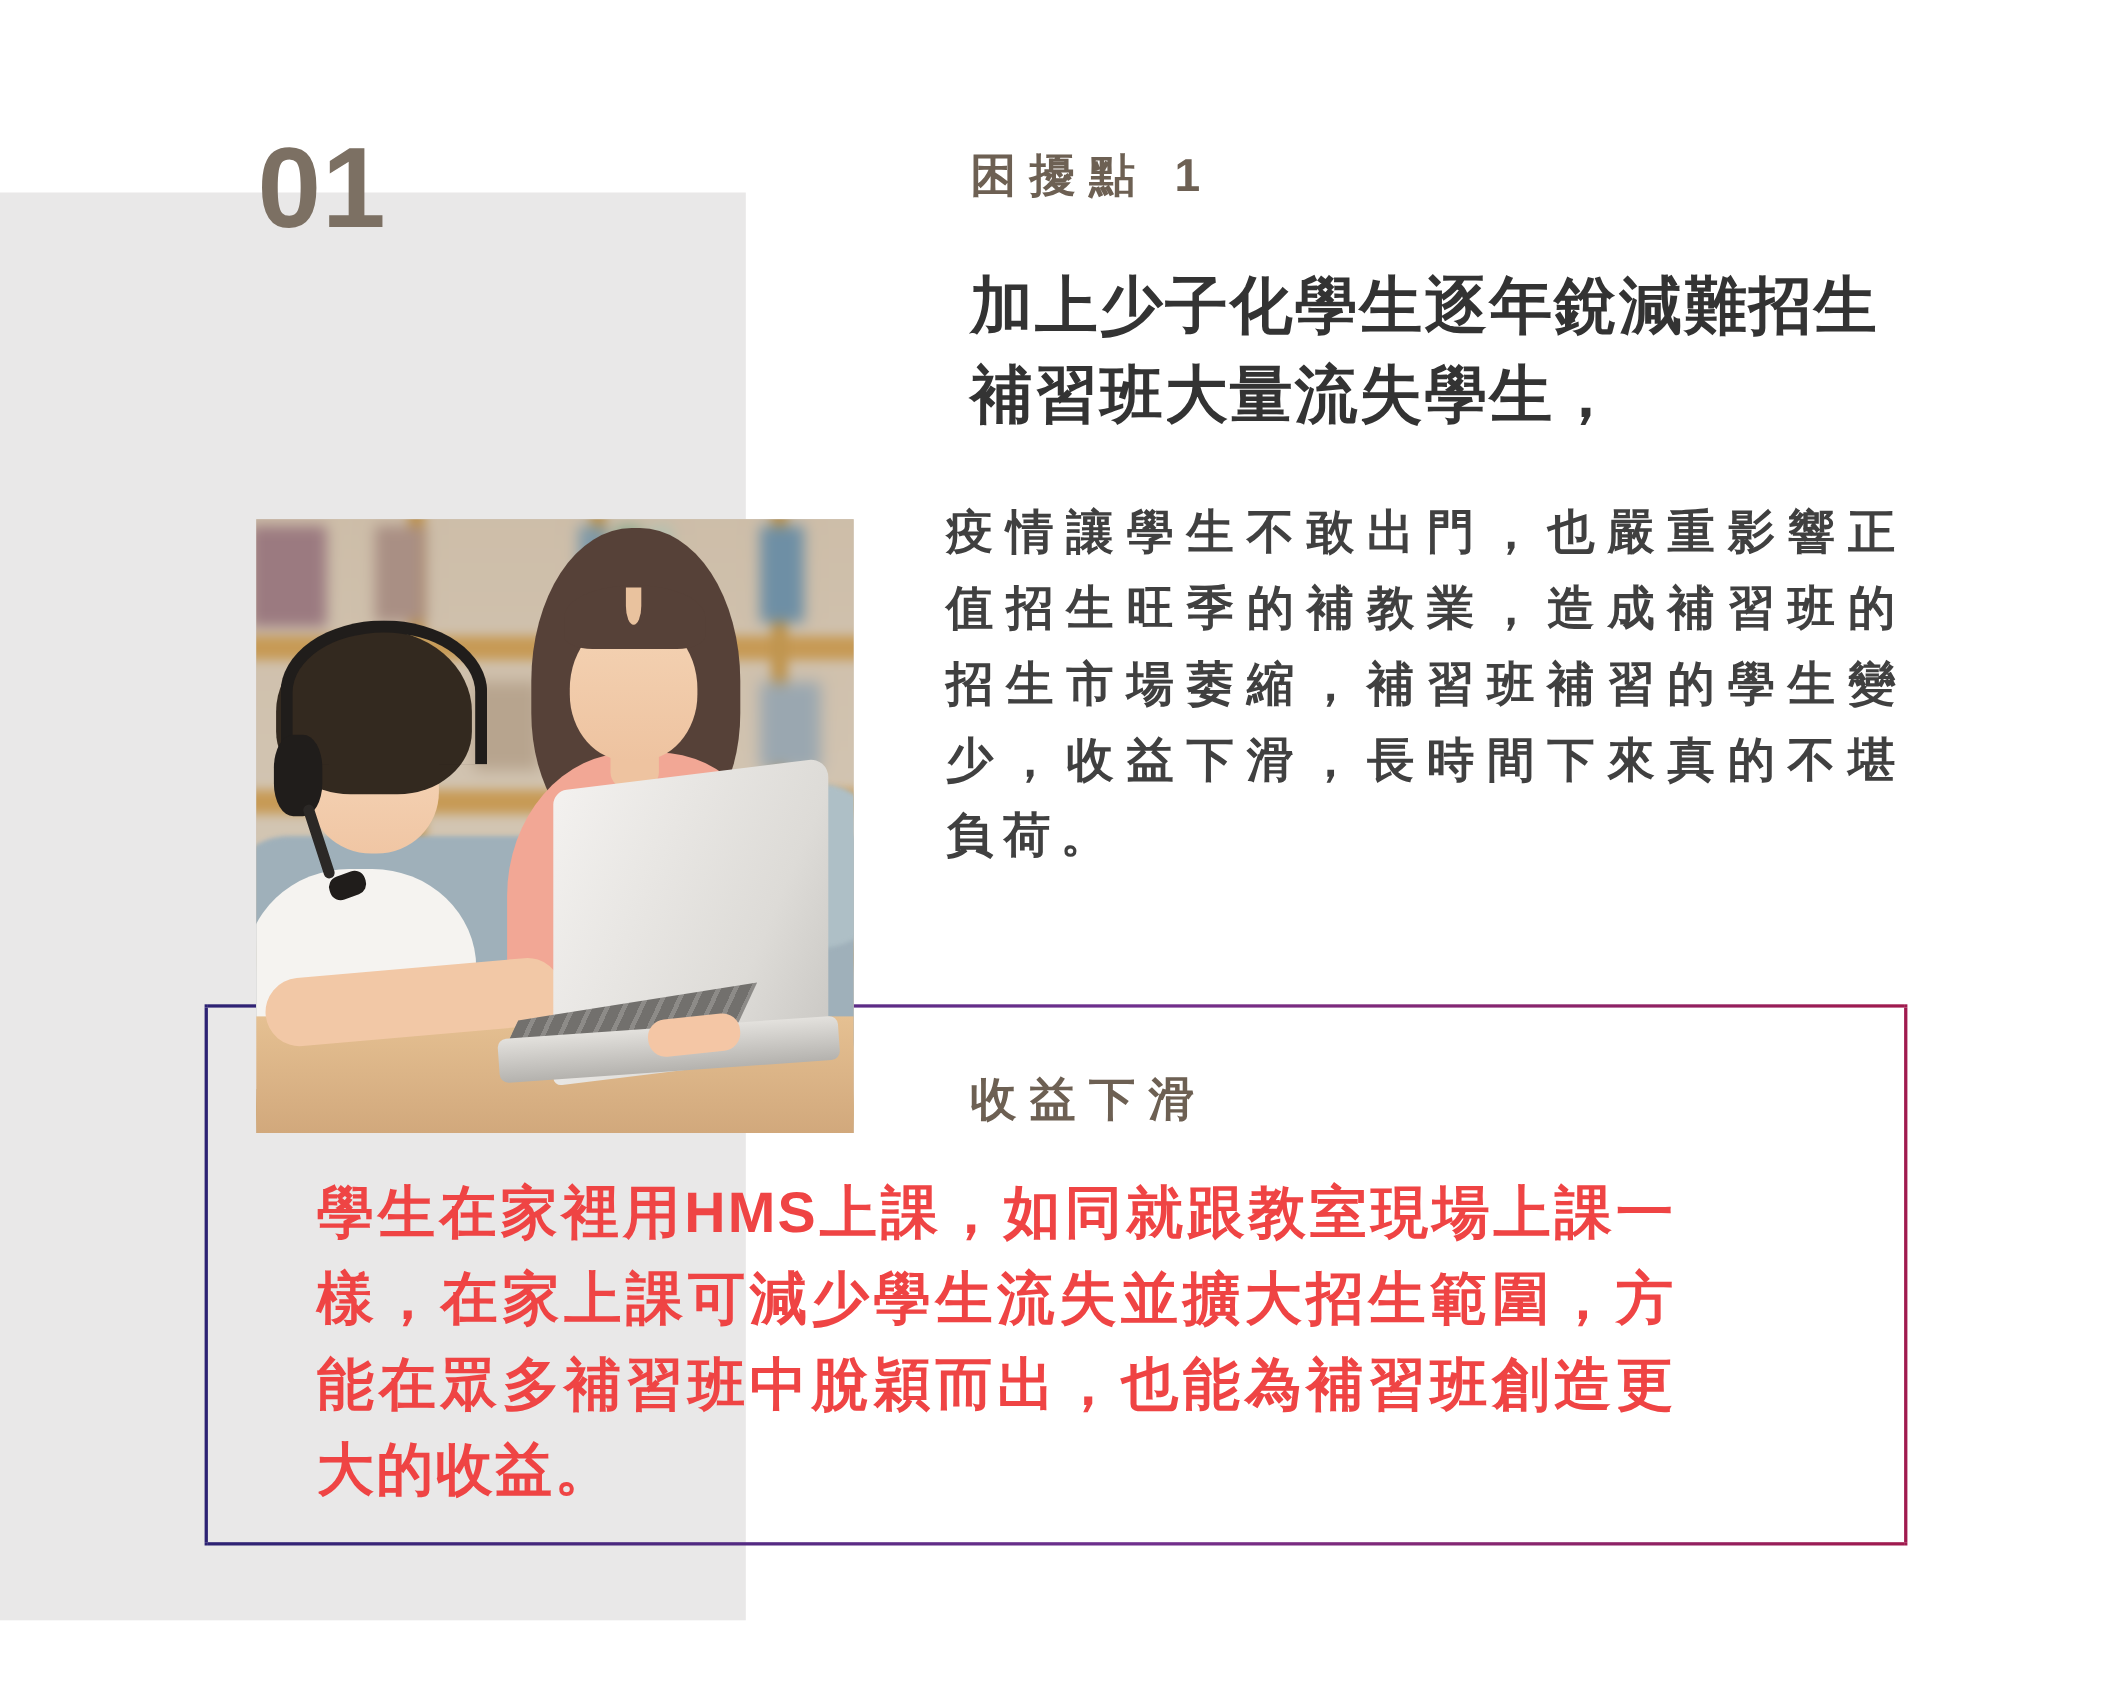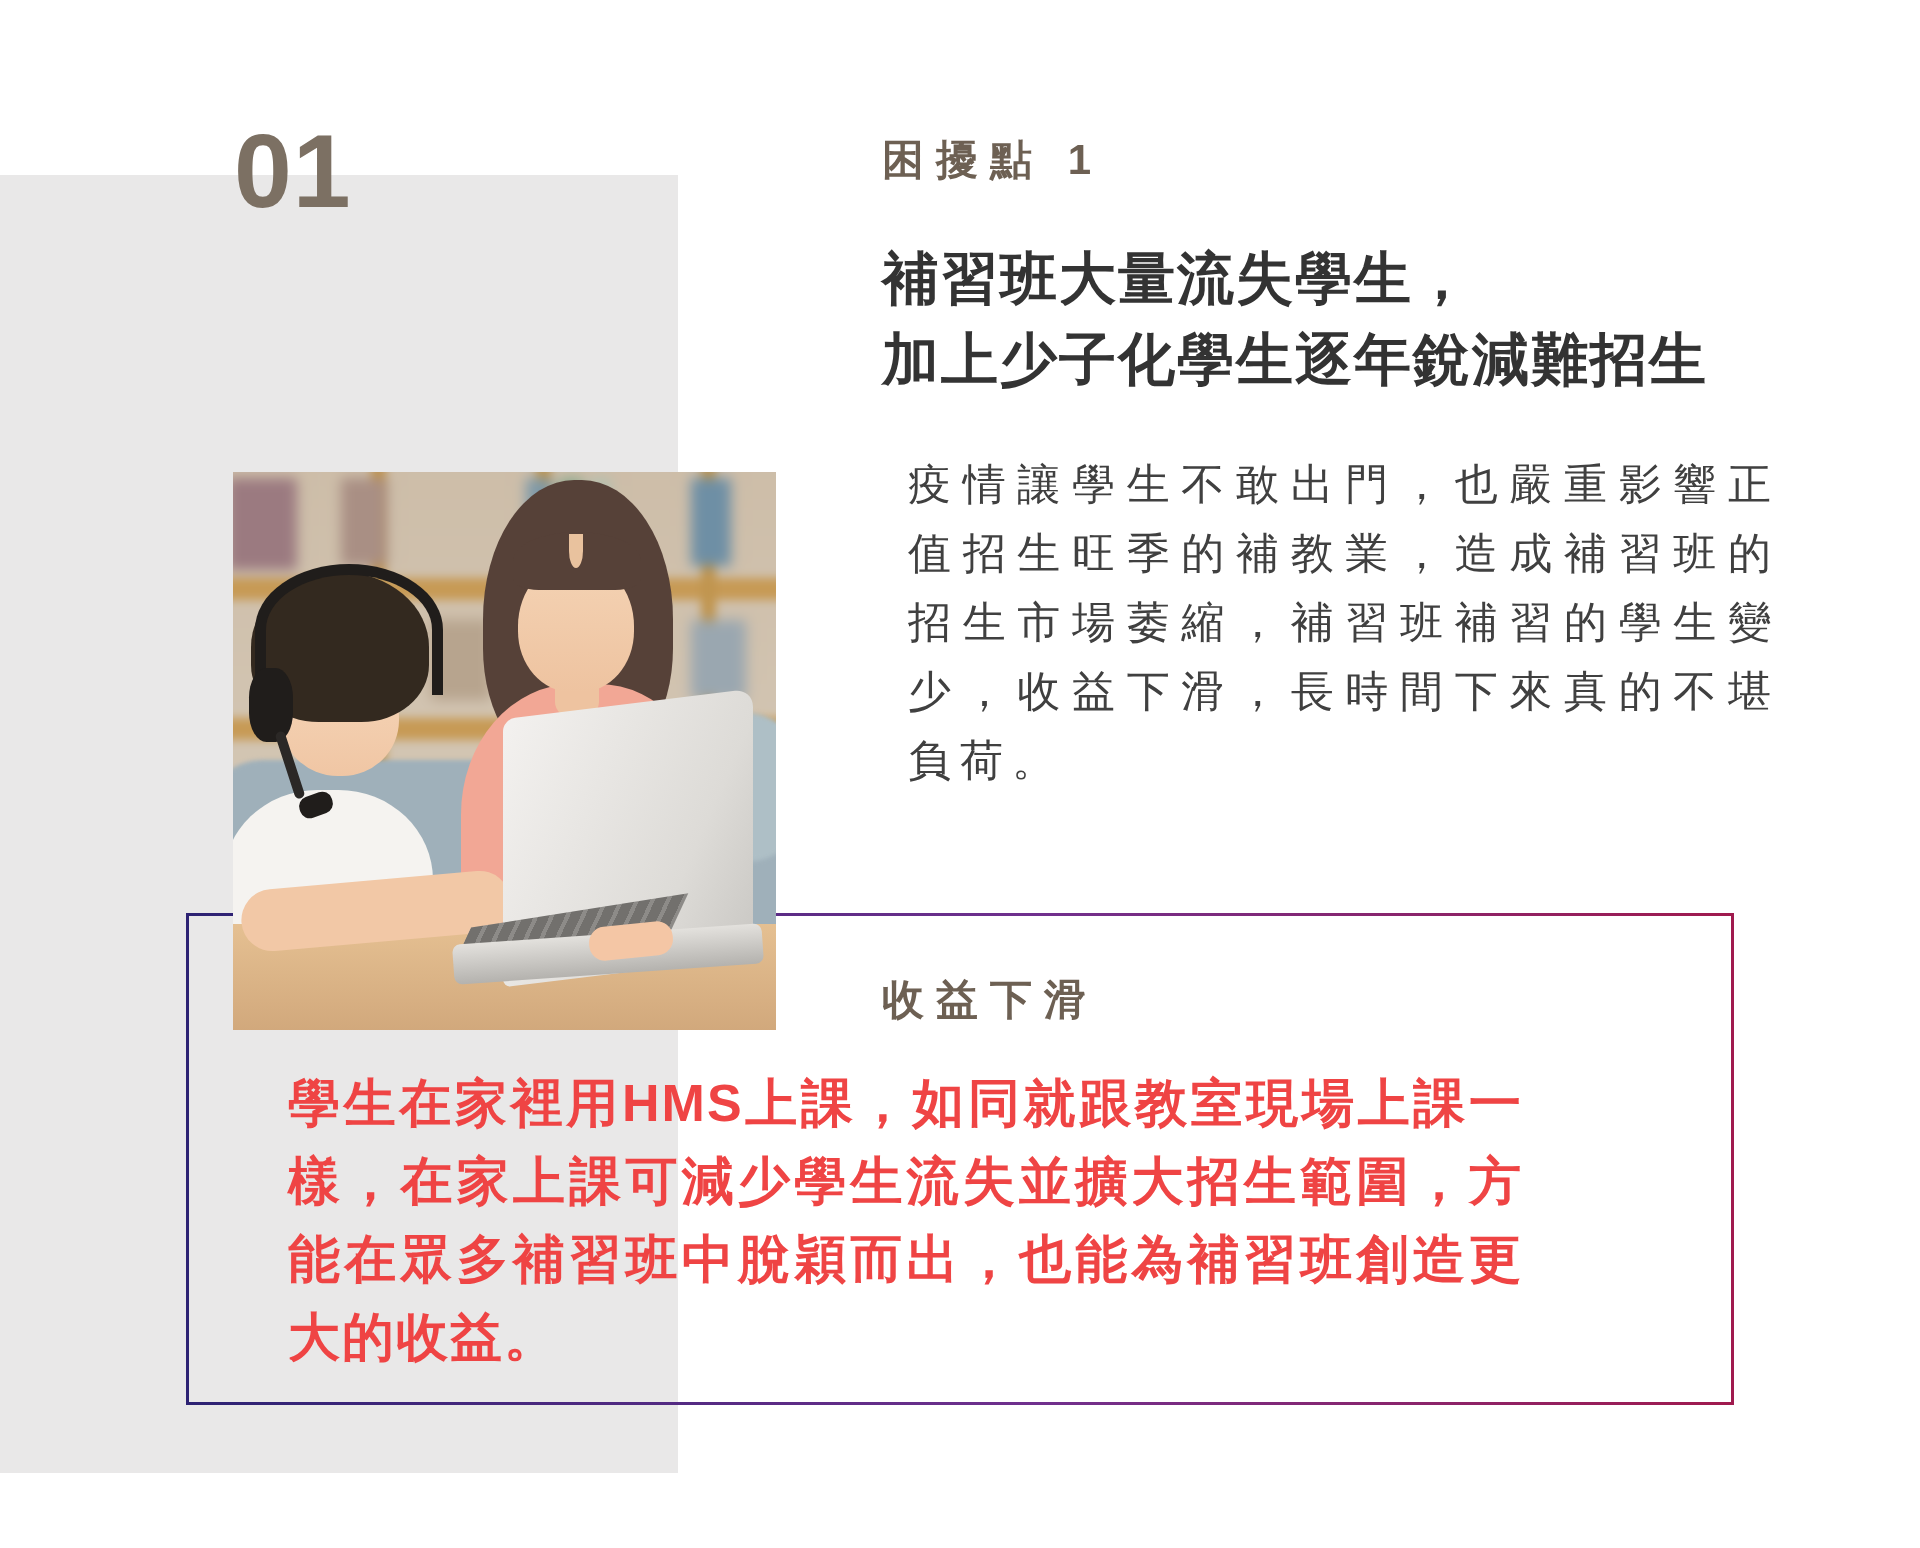--- a/index.html
+++ b/index.html
@@ -25,23 +25,24 @@
     font-size:42px;letter-spacing:12px;white-space:nowrap;
   }
   .kicker-problem{left:882px;top:132px;text-align:center;}
   .kicker-solution{left:882px;top:972px;}
   .headline{
     position:absolute;left:882px;top:238px;z-index:4;
     color:#333333;font-weight:bold;font-size:57px;line-height:81px;
     letter-spacing:2px;white-space:nowrap;
   }
   .body-text{
-    position:absolute;left:908px;top:450px;width:872px;z-index:4;
+    position:absolute;left:860px;top:450px;width:872px;z-index:4;
     color:#404040;font-size:43px;line-height:69px;letter-spacing:9px;
     text-align:justify;
+    font-weight:bold;
   }
   
   .solution-box{
     position:absolute;left:186px;top:913px;width:1548px;height:492px;z-index:2;
     border:3px solid;
     border-image:linear-gradient(90deg,#2d2273 0%,#70308e 55%,#a01a4e 100%) 1;
     background:transparent;box-sizing:border-box;
   }
   .solution-text{
     position:absolute;left:288px;top:1064px;width:1235px;z-index:4;
@@ -138,21 +139,21 @@
   <div class="ph-arms"></div>
   <div class="ph-lap-screen"></div>
   <div class="ph-lap-keys"></div>
   <div class="ph-lap-base"></div>
   <div class="ph-hand"></div>
 </div>
 
 <div class="kicker kicker-problem">困擾點 1</div>
 
 <div class="headline">
+  <div>加上少子化學生逐年銳減難招生</div>
   <div>補習班大量流失學生，</div>
-  <div>加上少子化學生逐年銳減難招生</div>
 </div>
 
 <div class="body-text">疫情讓學生不敢出門，也嚴重影響正值招生旺季的補教業，造成補習班的招生市場萎縮，補習班補習的學生變少，收益下滑，長時間下來真的不堪負荷。</div>
 
 <div class="kicker kicker-solution">收益下滑</div>
 
 <div class="solution-text">學生在家裡用HMS上課，如同就跟教室現場上課一樣，在家上課可減少學生流失並擴大招生範圍，方能在眾多補習班中脫穎而出，也能為補習班創造更大的收益。</div>
 
 </body></html>

